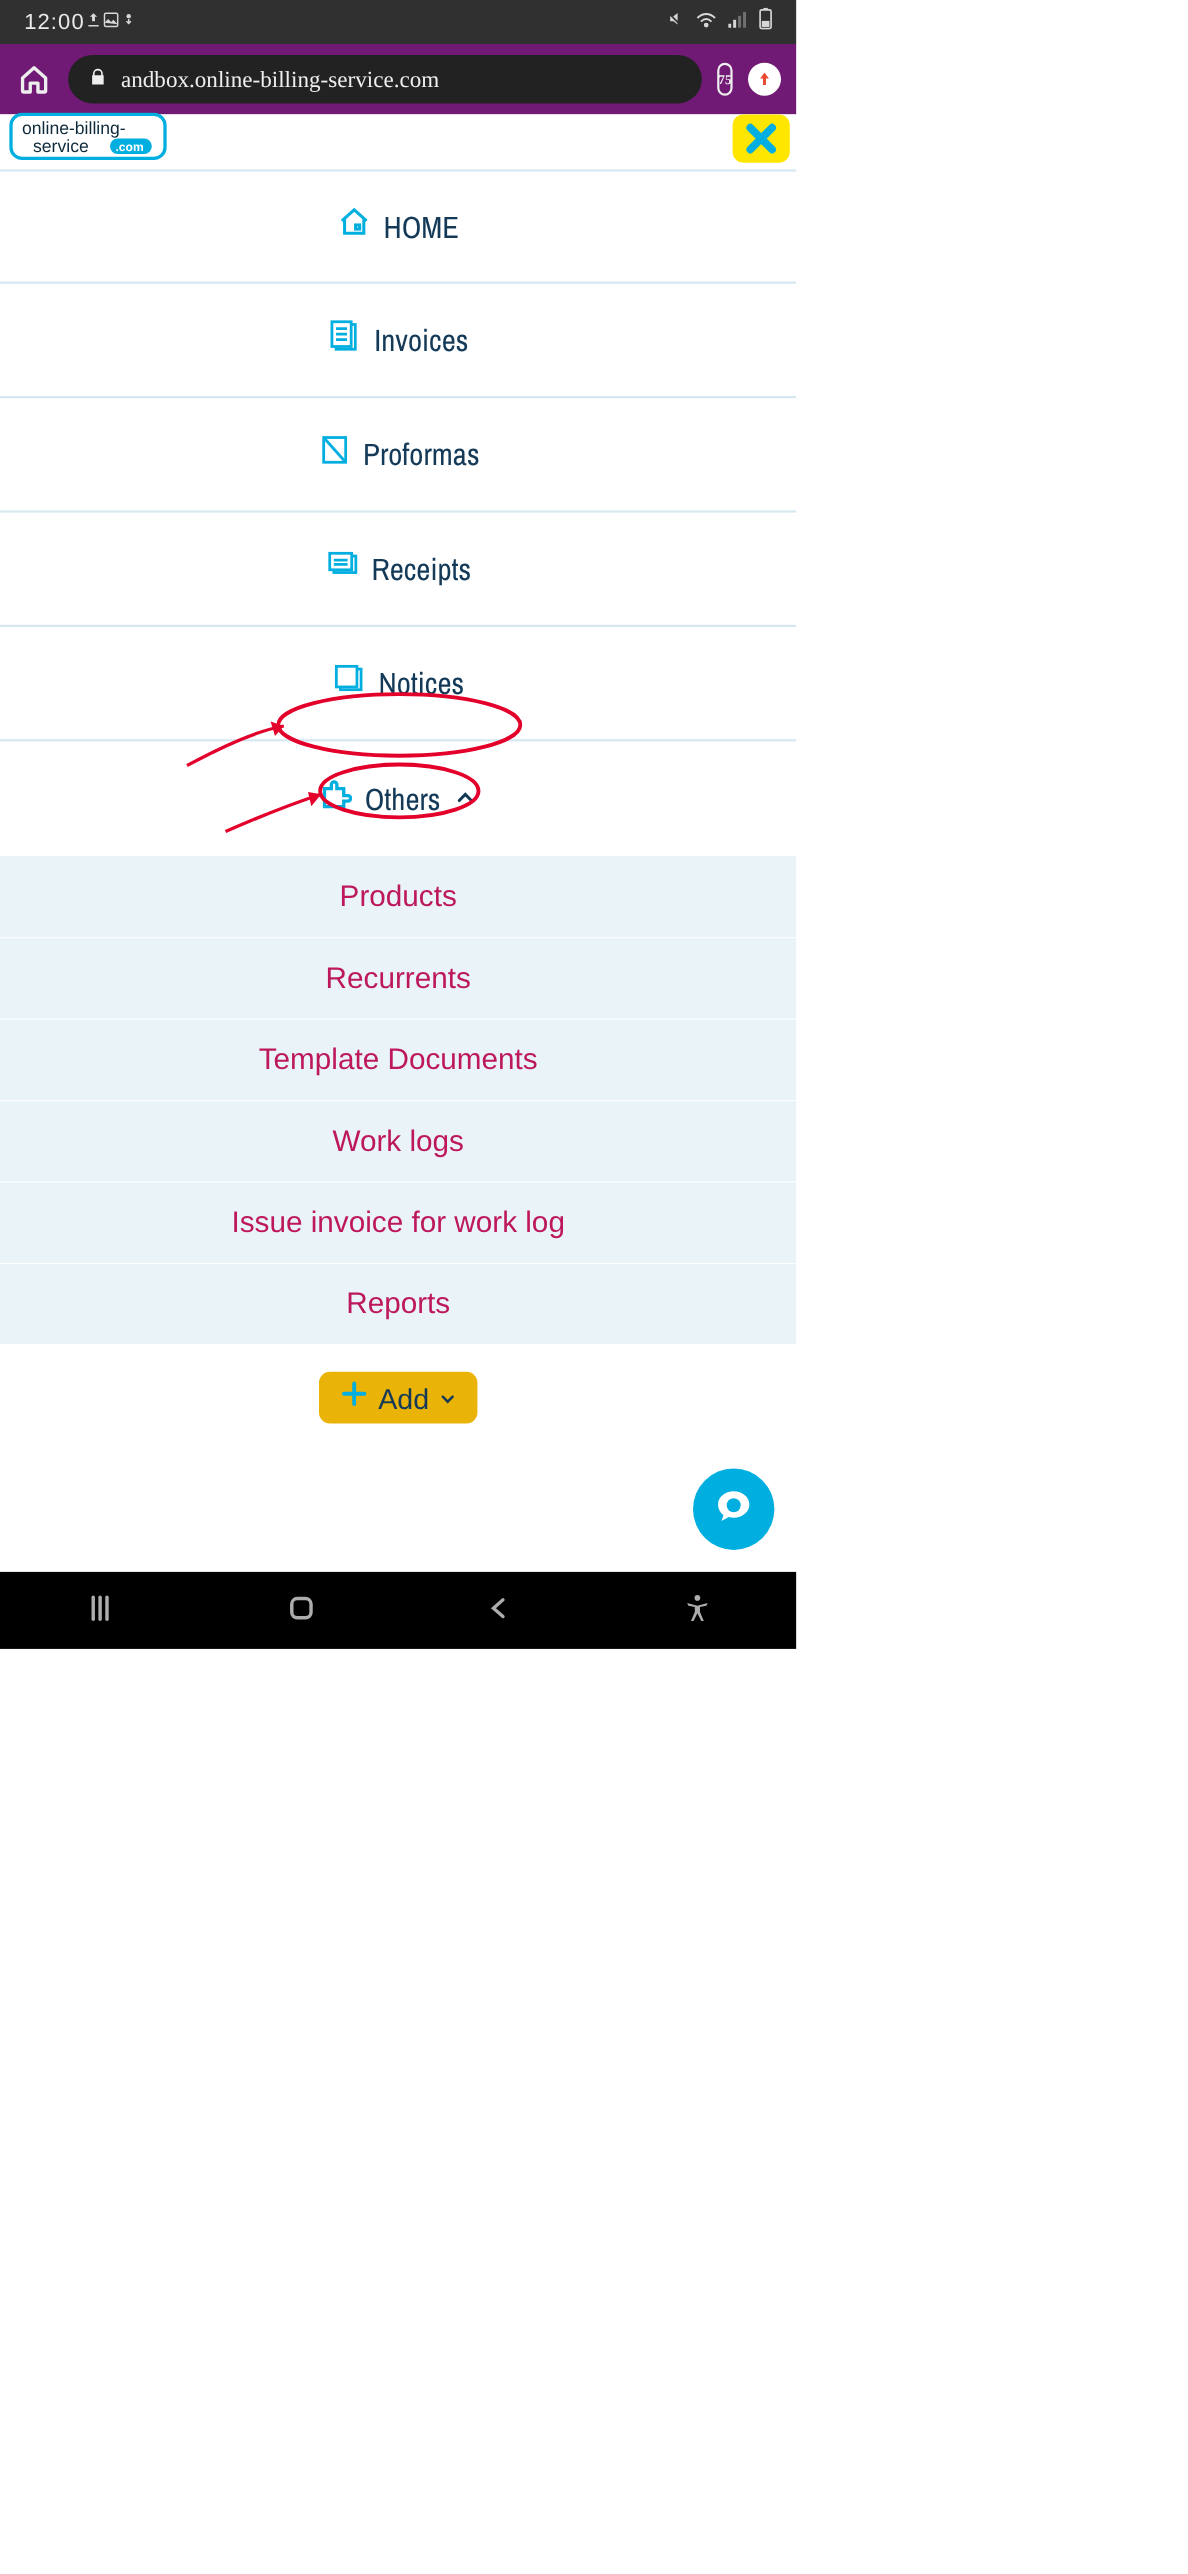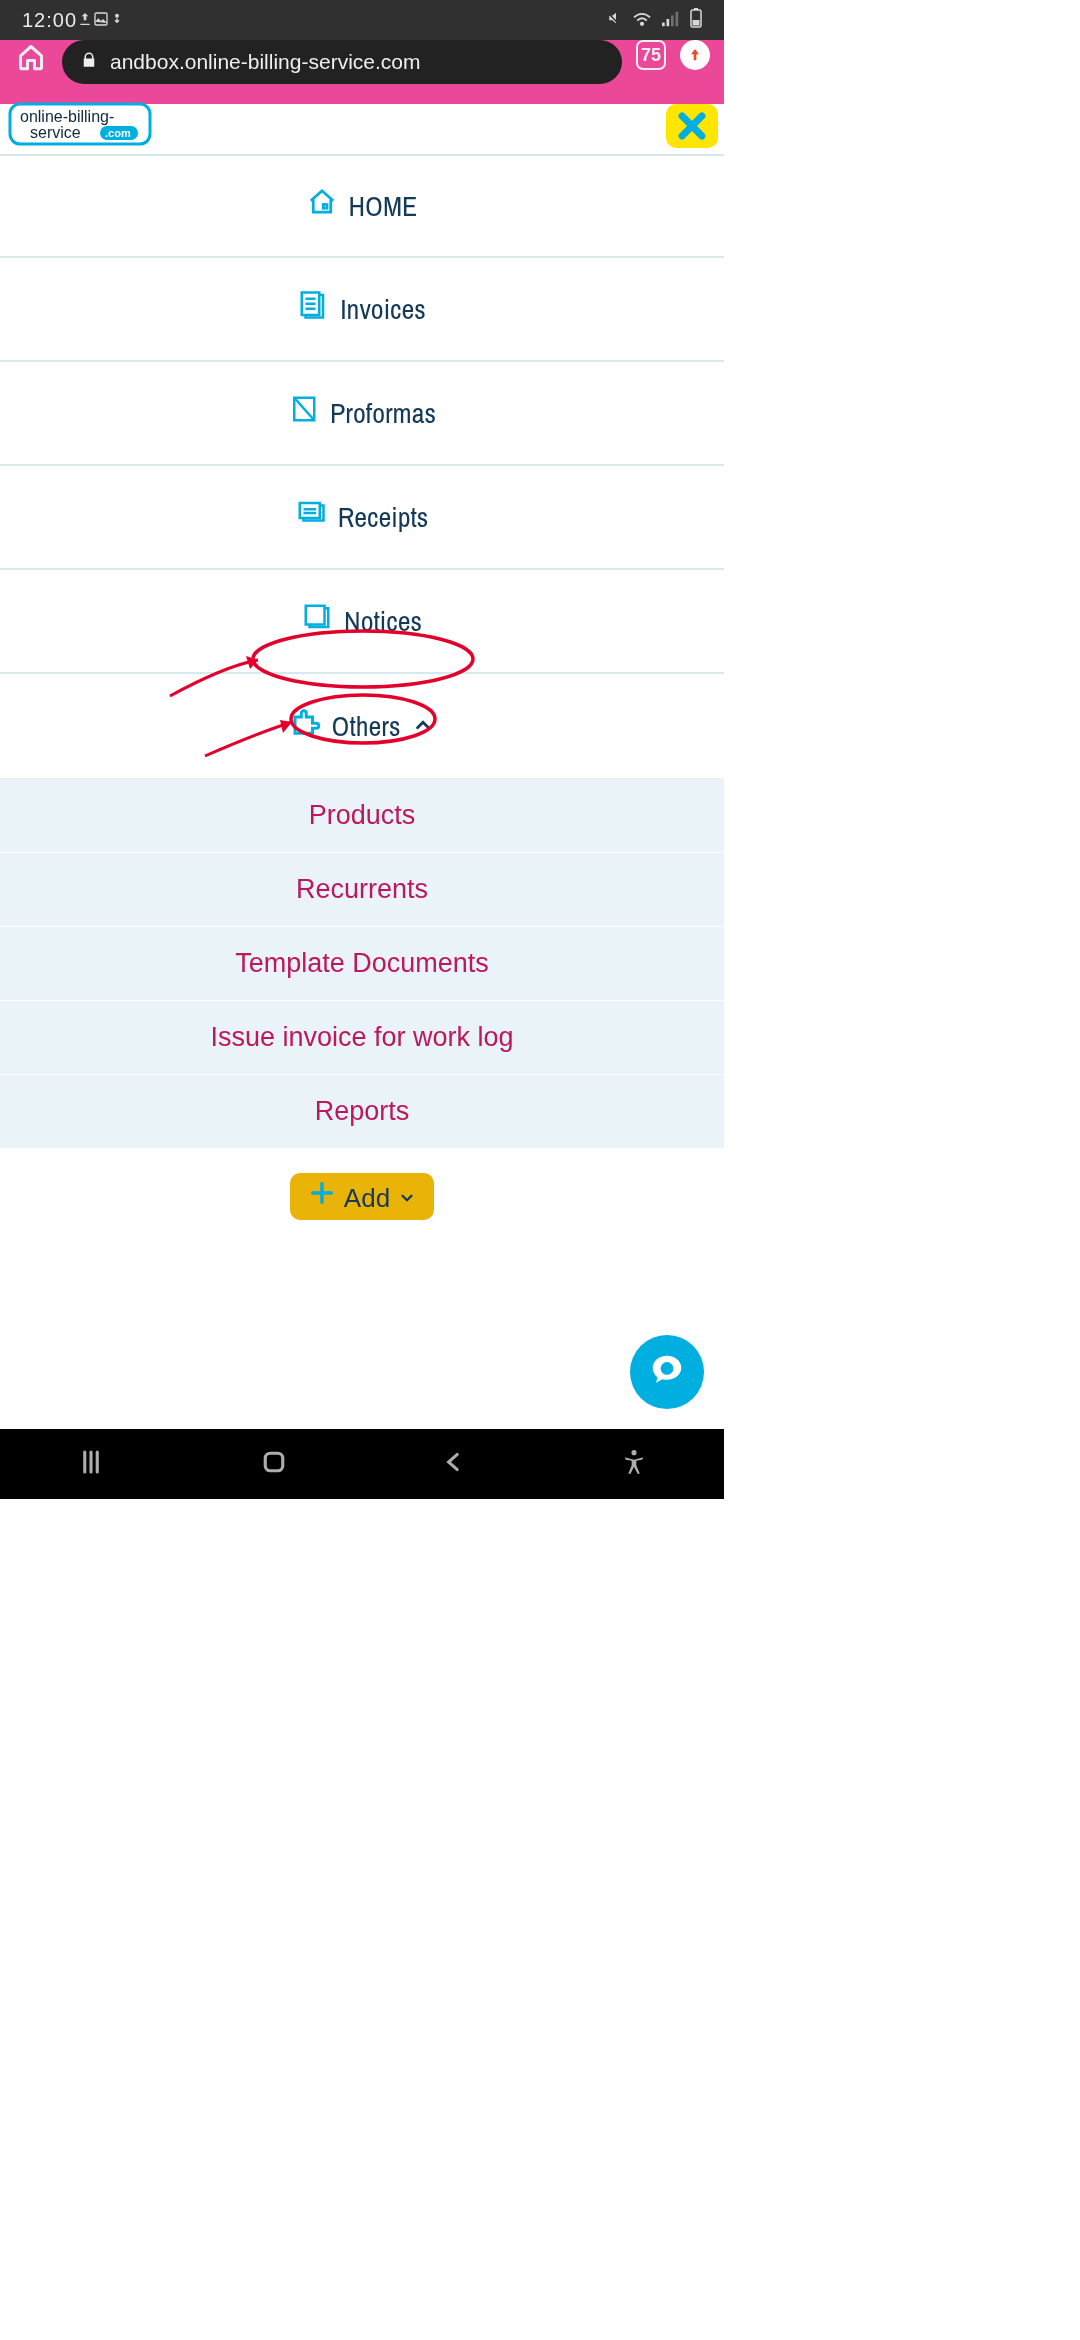--- a/index.html
+++ b/index.html
@@ -6,24 +6,24 @@
   html, body { width: 724px; height: 1569px; font-family: "Segoe UI", "Helvetica Neue", Arial, sans-serif; background: #fff; overflow: hidden; }
 
   
   .status-bar { background: #303030; color: #eaeaea; height: 40px; display: flex; align-items: center; padding: 0 22px; font-size: 20px; }
   .status-left { display: flex; align-items: center; }
   .status-right { margin-left: auto; display: flex; align-items: center; gap: 10px; }
   .clock { font-weight: 500; letter-spacing: 1px; }
   .sb-icon { opacity: .9; }
 
   
-  .browser-bar { background: #ec4899; height: 64px; display: flex; padding: 0 14px; gap: 14px; }
+  .browser-bar { background: #701a75; height: 64px; display: flex; align-items: center; padding: 0 14px; gap: 14px; font-family: Liberation Serif, serif; }
   .home-btn { width: 34px; height: 34px; display:flex; align-items:center; justify-content:center; }
   .address-pill { flex: 1; height: 44px; background: #222; border-radius: 22px; display: flex; align-items: center; padding: 0 18px; gap: 12px; color: #eee; font-size: 21px; }
-  .tab-count { width: 30px; height: 30px; border: 2.5px solid #eee; border-radius: 7px; display:flex; align-items:center; justify-content:center; font-weight:700; font-size:18px; color:#eee; }
+  .tab-count { width: 14px; height: 30px; border: 2.5px solid #eee; border-radius: 7px; display:flex; align-items:center; justify-content:center; font-weight:700; font-size:12px; color:#eee; }
   .badge-circle { width: 30px; height: 30px; border-radius: 50%; background: #fff; display:flex; align-items:center; justify-content:center; }
 
   
   .page { position: relative; background:#fff; }
   .app-header { height: 50px; display:flex; align-items:flex-start; padding: 0 8px; }
   .logo { margin-top:-2px;text-align:right; }
   .close-chip { position:absolute; right:6px; top:0; width:52px; height:44px; background:#ffe600; border-radius:10px; display:flex; align-items:center; justify-content:center; }
 
   
   .menu { }
@@ -217,20 +217,23 @@
 
     <div class="submenu">
       <div class="sub-item">
           <span>Products</span>
         </div>
       <div class="sub-item">
           <span>Recurrents</span>
         </div>
       <div class="sub-item">
           <span>Template Documents</span>
+        </div>
+      <div class="sub-item">
+          <span>Work logs</span>
         </div>
       <div class="sub-item">
           <span>Issue invoice for work log</span>
         </div>
       <div class="sub-item">
           <span>Reports</span>
         </div>
     </div>
 
     <div class="add-row">

